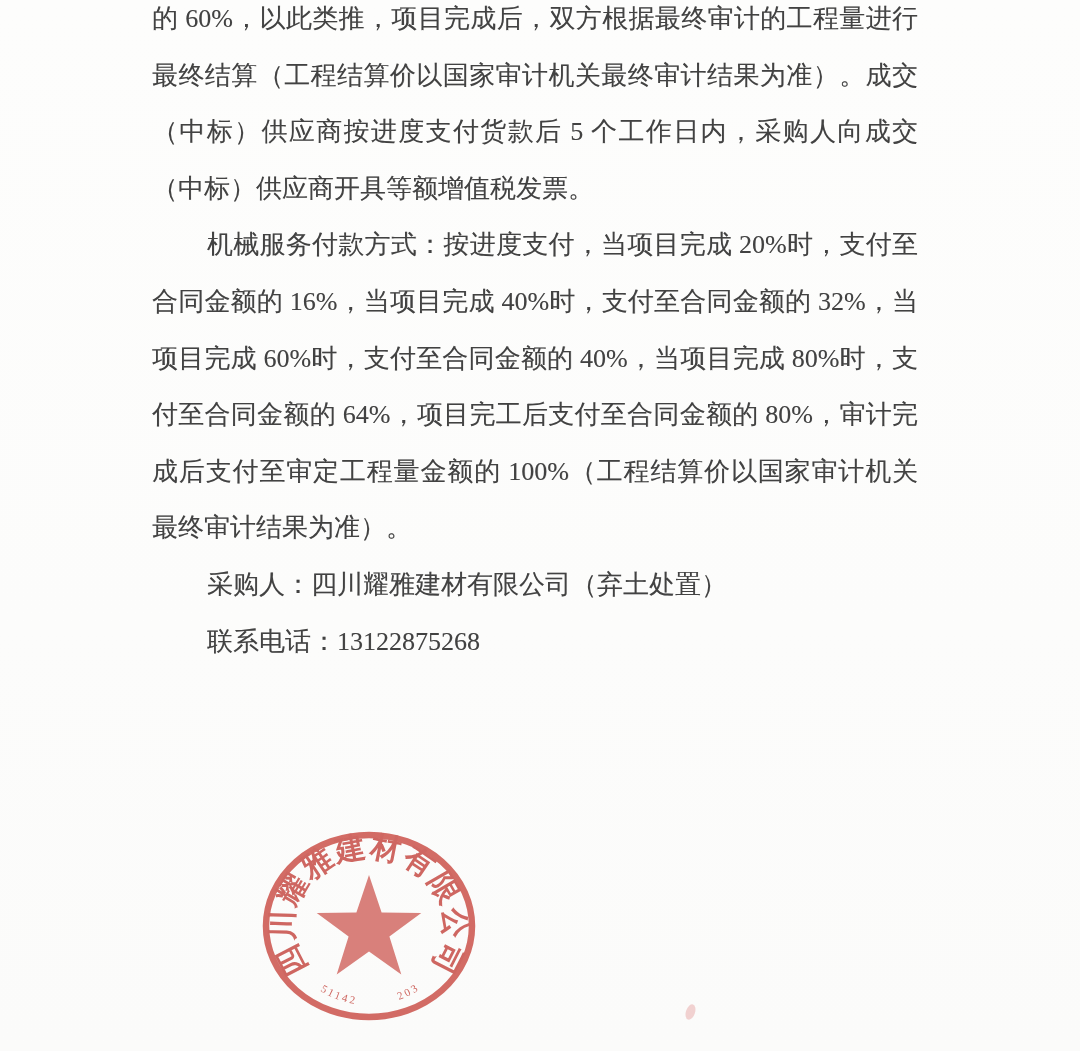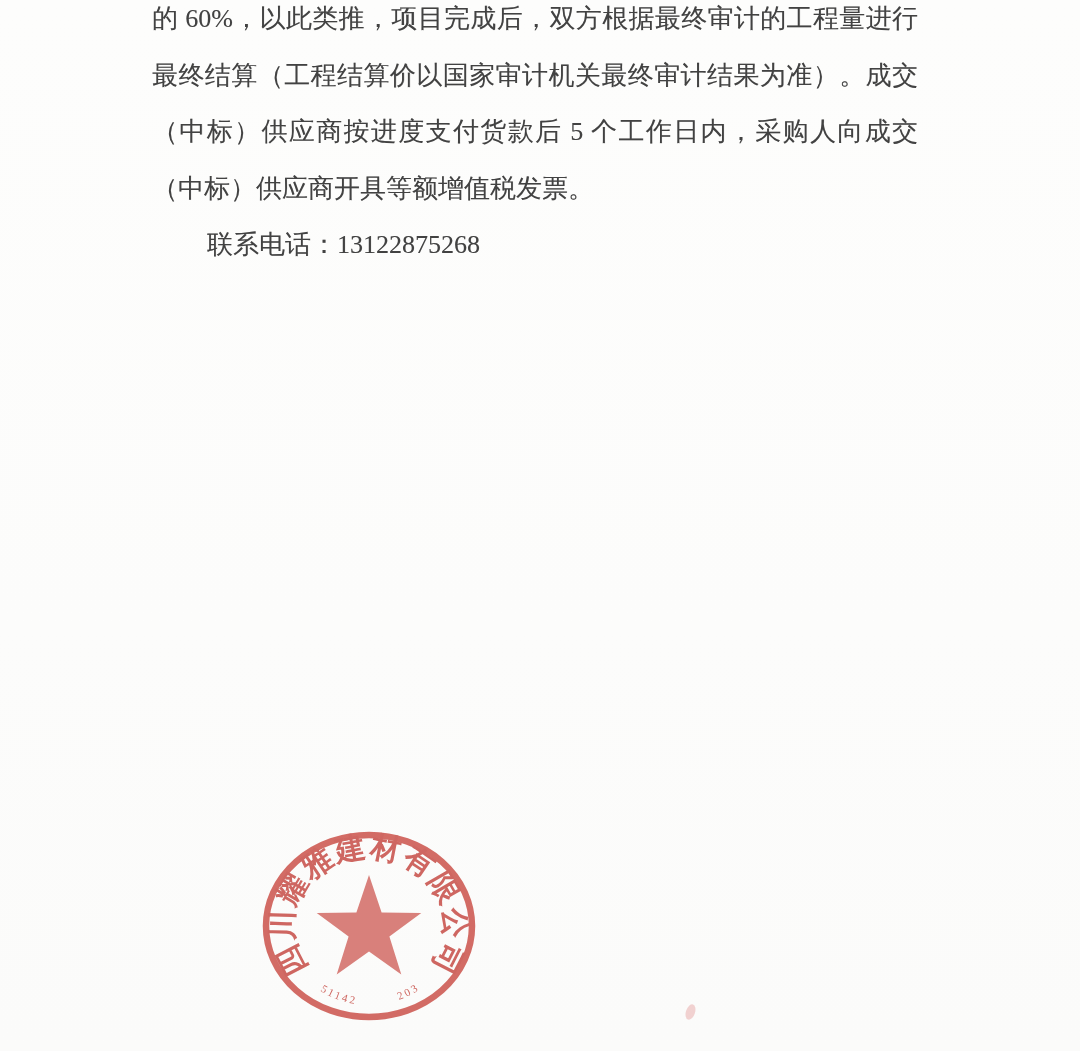--- a/index.html
+++ b/index.html
@@ -85,25 +85,27 @@
   }
 </style>
 </head>
 <body>
 
 <div class="page">
   <div class="content">
 
     <p class="body">的 60%，以此类推，项目完成后，双方根据最终审计的工程量进行最终结算（工程结算价以国家审计机关最终审计结果为准）。成交（中标）供应商按进度支付货款后 5 个工作日内，采购人向成交（中标）供应商开具等额增值税发票。</p>
 
+    <p class="body indent">机械服务付款方式：按进度支付，当项目完成 20%时，支付至合同金额的 16%，当项目完成 40%时，支付至合同金额的 32%，当项目完成 60%时，支付至合同金额的 40%，当项目完成 80%时，支付至合同金额的 64%，项目完工后支付至合同金额的 80%，审计完成后支付至审定工程量金额的 100%（工程结算价以国家审计机关最终审计结果为准）。</p>
 
 
 
 
 
+    <div class="info-row"><span>采购人：</span><span>四川耀雅建材有限公司（弃土处置）</span></div>
 
 
 
     <div class="info-row"><span>联系电话：</span><span>13122875268</span></div>
 
   </div>
 
   <svg class="seal" viewBox="0 0 218 196" xmlns="http://www.w3.org/2000/svg">
     <ellipse class="ring" cx="109" cy="98" rx="103" ry="91" stroke="#cd4d45"></ellipse>
     <polygon points="109,47 121.6,84.6 161.3,85 129.4,108.6 141.3,146.5 109,123.5 76.7,146.5 88.6,108.6 56.7,85 96.4,84.6" fill="#cc4b44" opacity="0.85"></polygon>

